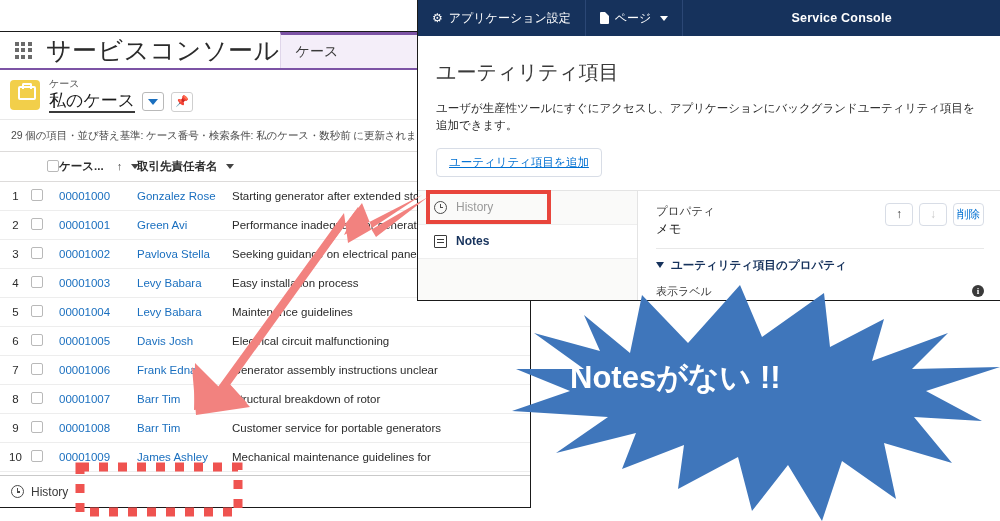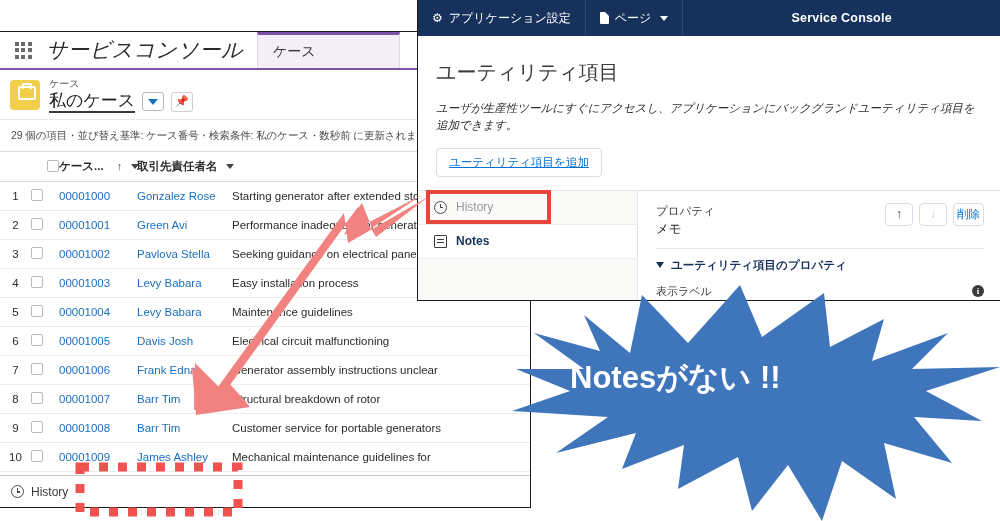--- a/index.html
+++ b/index.html
@@ -30,22 +30,22 @@
   .waffle {
     width: 46px; display: flex; align-items: center; justify-content: center;
   }
   .waffle-grid {
     display: grid; grid-template-columns: repeat(3, 4px);
     grid-template-rows: repeat(3, 4px); gap: 2.5px;
   }
   .waffle-grid i { display: block; width: 4px; height: 4px; background: #6b6b6b; }
   .sf-appname {
     display: flex; align-items: center;
-    font-size: 21px; color: #2b2b2b; letter-spacing: .5px;
-    padding-right: 14px; font-weight: 400; font-style: italic;
+    font-size: 25px; color: #2b2b2b; letter-spacing: .5px;
+    font-weight: 400;
   }
   .sf-tab {
     width: 143px; background: #f4eef9;
     border-top: 3px solid #7c53a5;
     border-left: 1px solid #e0d6ea; border-right: 1px solid #e0d6ea;
     display: flex; align-items: center; padding-left: 15px;
     font-size: 14px; color: #3a3a3a;
   }
   .sf-tab-caret {
     width: 47px; display: flex; align-items: center; justify-content: center;
@@ -175,21 +175,21 @@
   .nav-caret {
     display: inline-block; width: 0; height: 0;
     border-left: 4px solid transparent; border-right: 4px solid transparent;
     border-top: 5px solid #fff; margin-left: 3px;
   }
   .setup-body { padding: 0; background: #fff; }
   .setup-h1 {
     font-size: 20px; color: #3a3a3a; padding: 23px 0 14px 18px; font-weight: 400;
   }
   .setup-desc {
-    font-size: 11.5px; color: #2b2b2b; padding: 0 18px 13px 18px; line-height: 1.5; font-style: italic;
+    font-size: 11.5px; color: #2b2b2b; padding: 0 18px 13px 18px; line-height: 1.5;
   }
   .btn-add {
     margin-left: 18px; padding: 6px 12px; font-size: 11.5px;
     color: #0070d2; background: #fff; border: 1px solid #d8dde6; border-radius: 4px;
     display: inline-block; cursor: pointer;
   }
   .btn-add span { text-decoration: underline; }
   .split {
     display: flex; margin-top: 13px; border-top: 1px solid #e4e4e4;
     height: 126px;

